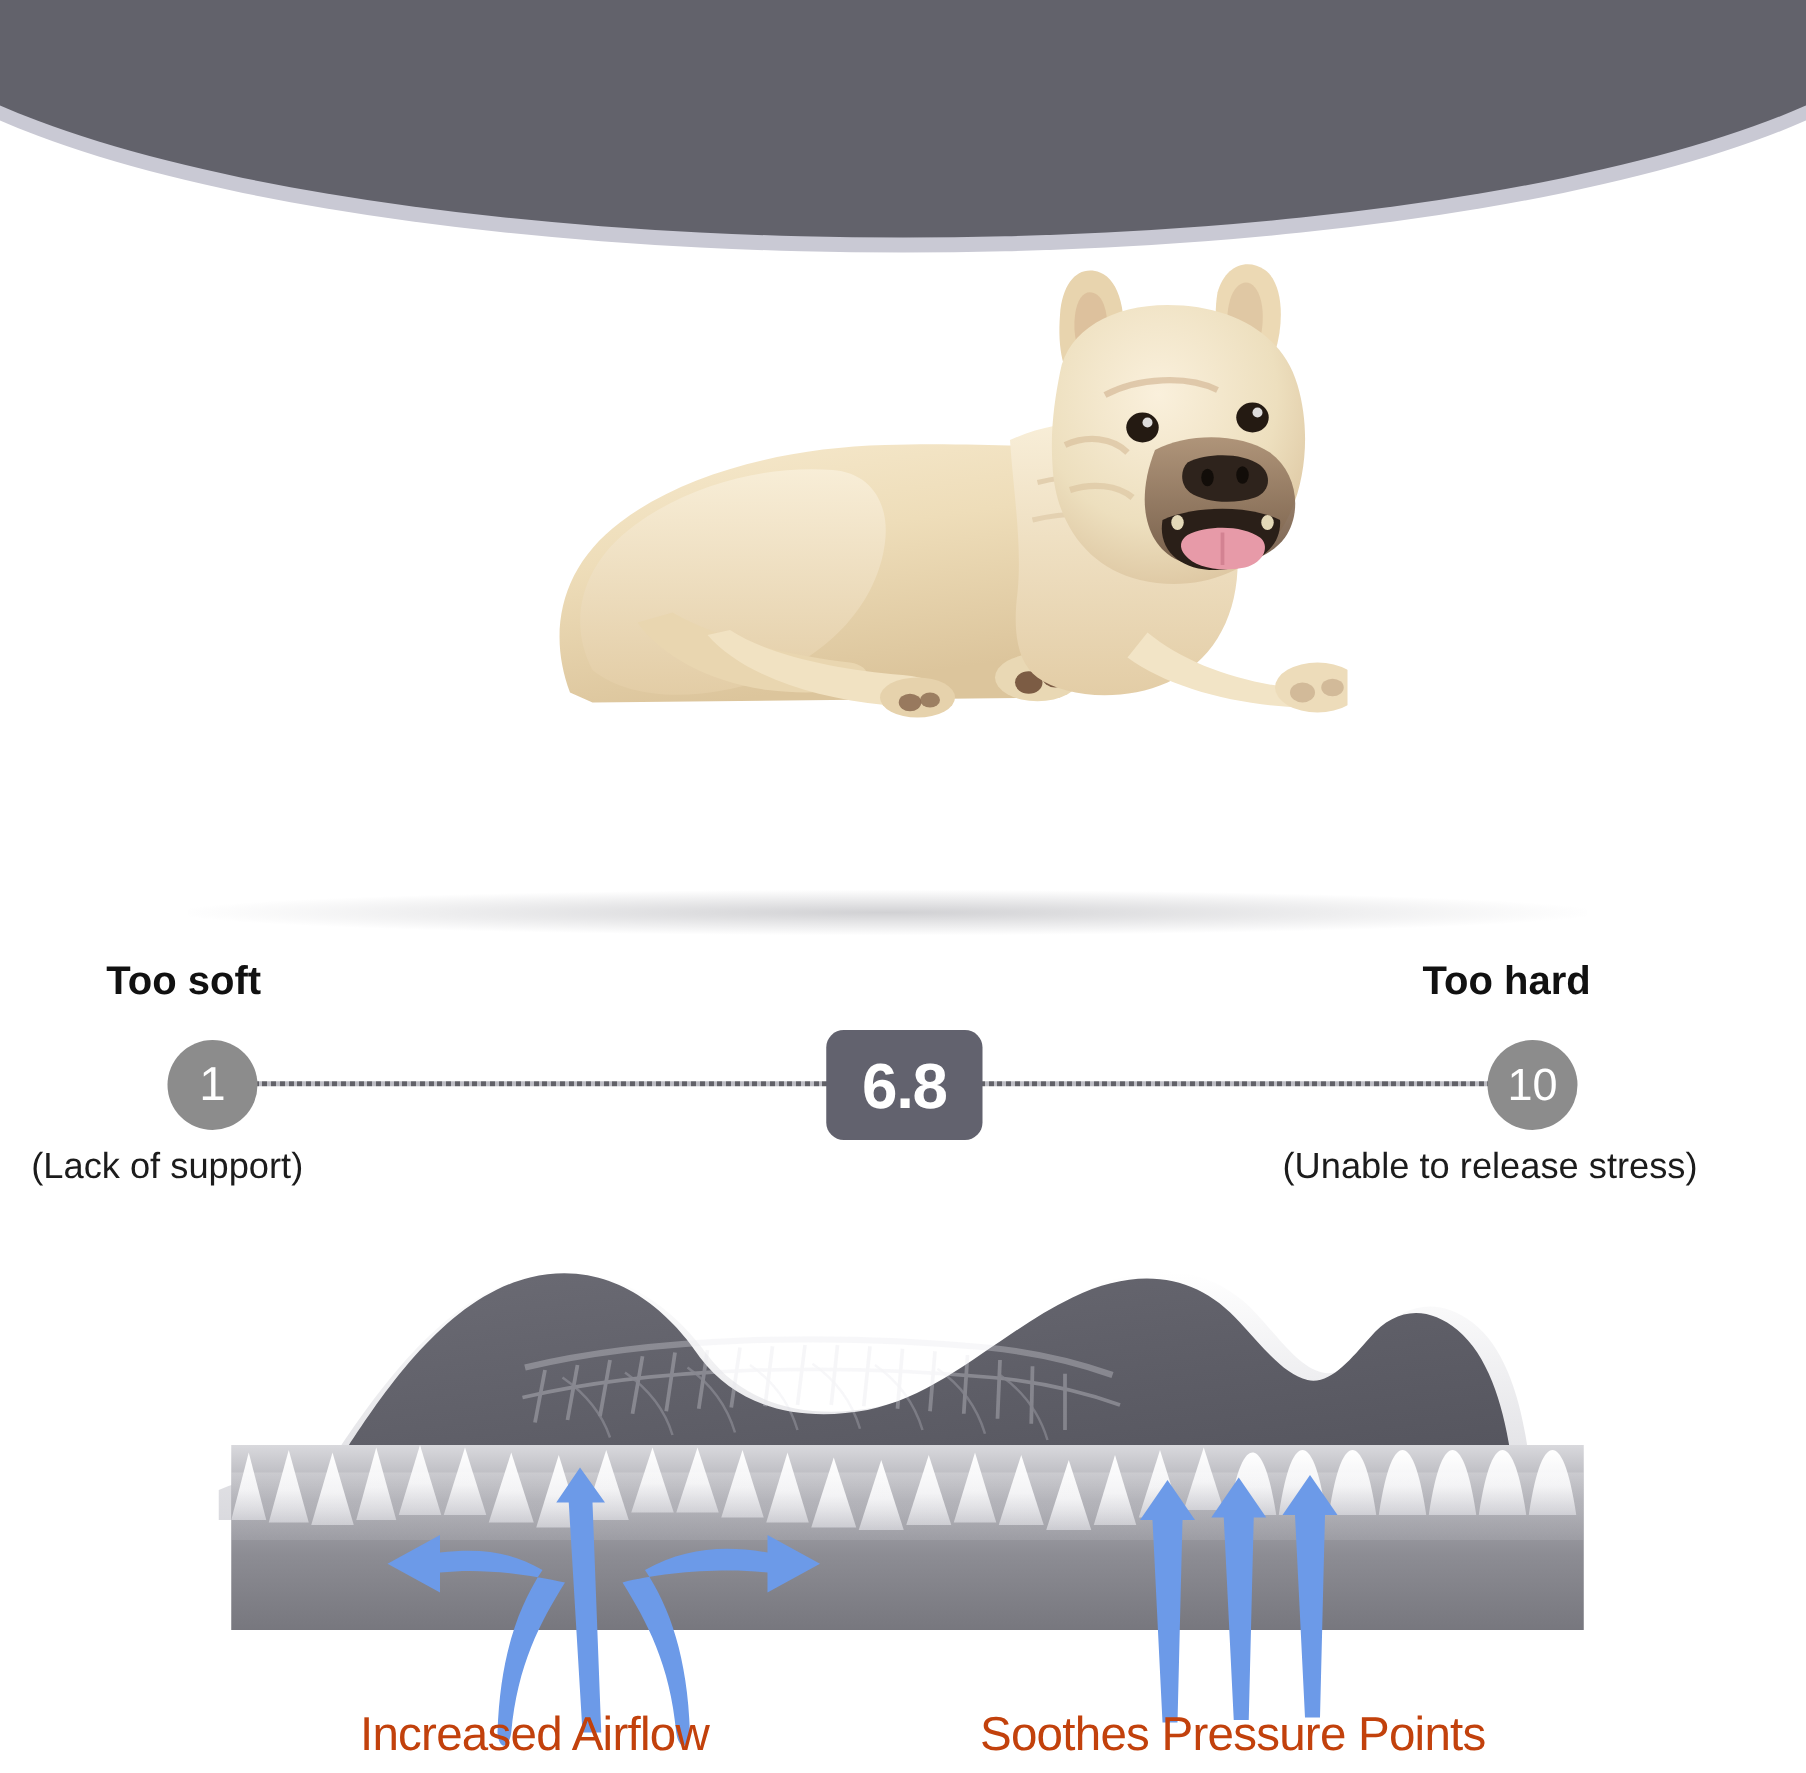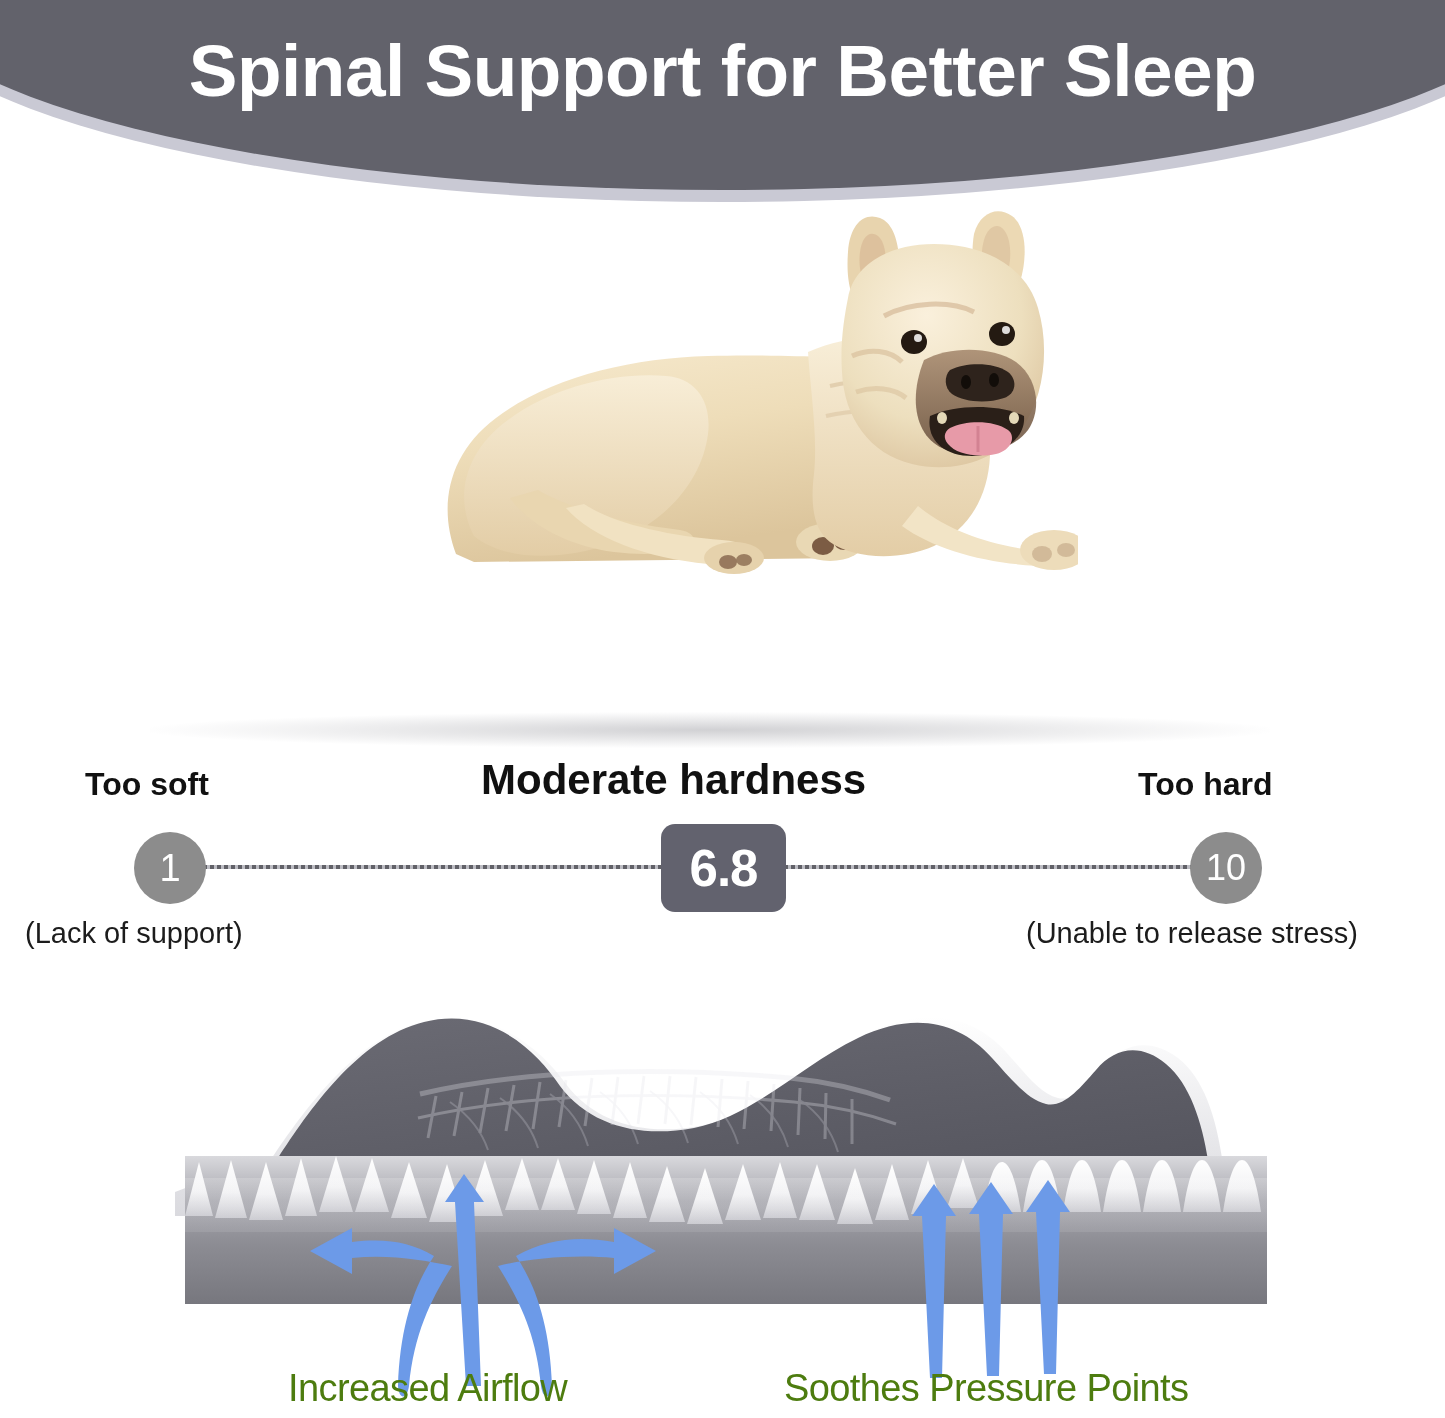--- a/index.html
+++ b/index.html
@@ -262,34 +262,33 @@
     left: 0;
     top: 966px;
     width: 1445px;
     height: 452px;
   }
   .diagram svg { display: block; width: 1445px; height: 452px; }
 
   .diagram-label {
     position: absolute;
     font-size: 38px;
-    color: #4d7c0f;
+    color: #c2410c;
     white-space: nowrap;
     letter-spacing: -0.6px;
   }
   .lbl-airflow  { left: 288px; top: 1367px; }
   .lbl-pressure { left: 784px; top: 1367px; }
 </style>
 </head>
 <body>
 
 <div class="banner-wrap">
   <div class="banner-shadow"></div>
   <div class="banner-ellipse"></div>
-  <div class="banner-title">Spinal Support for Better Sleep</div>
 </div>
 
 <div class="product-area">
 
   <div class="bed-floor-shadow"></div>
 
   <div class="dog">
     <svg viewBox="0 0 700 400" xmlns="http://www.w3.org/2000/svg">
       <defs>
         <linearGradient id="furG" x1="0" y1="0" x2="0.3" y2="1">
@@ -389,21 +388,20 @@
       <ellipse cx="636" cy="212" rx="5" ry="6" fill="#e4d9b8"></ellipse>
     </svg>
   </div>
 
 </div>
 
 <div class="scale">
   <div class="scale-track"></div>
 
   <div class="scale-top-label lbl-soft">Too soft</div>
-  <div class="scale-top-label lbl-moderate">Moderate hardness</div>
   <div class="scale-top-label lbl-hard">Too hard</div>
 
   <div class="dot dot-1">1</div>
   <div class="badge">6.8</div>
   <div class="dot dot-10">10</div>
 
   <div class="scale-sub-label sub-soft">(Lack of support)</div>
   <div class="scale-sub-label sub-hard">(Unable to release stress)</div>
 </div>
 

